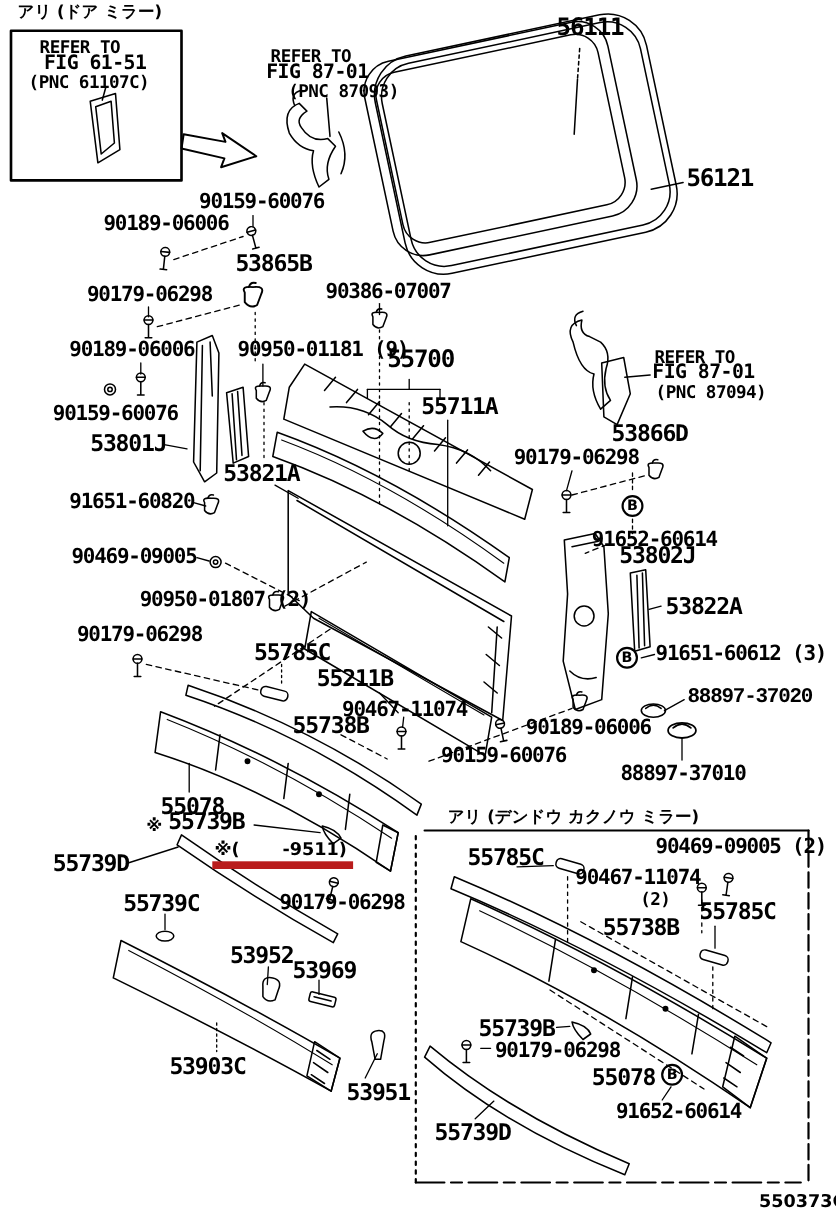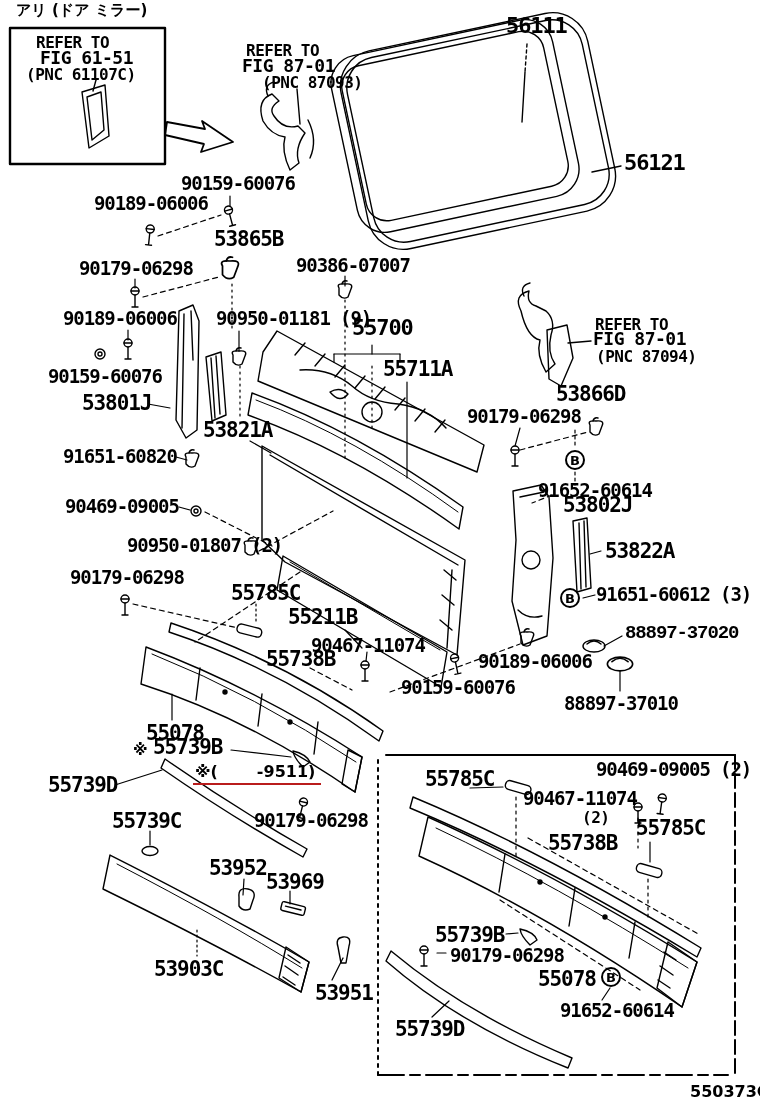--- a/index.html
+++ b/index.html
@@ -8,21 +8,21 @@
   #diagram-art{position:absolute;left:0;top:0}
   #label-layer{position:absolute;left:0;top:0;width:608px;height:1112px}
   .lbl{position:absolute;font-weight:bold;color:#000;white-space:pre;
        font-size:19px;letter-spacing:-1.1px;line-height:1}
   .big{font-size:22px}
   .pname{font-size:21px}
   .ref{font-size:16px;letter-spacing:-0.5px}
   .fig{font-size:18px;letter-spacing:-0.5px}
   .jp{font-family:"DejaVu Sans","Liberation Sans",sans-serif;letter-spacing:0;font-size:15px}
   .sans{font-family:"DejaVu Sans","Liberation Sans",sans-serif;letter-spacing:0;font-size:16px}
-  .note-underline{border-bottom:2px solid #b91c1c;padding:0 6px 3px 2px;font-weight:bold;font-size:16px}
+  .note-underline{border-bottom:7px solid #b91c1c;padding:0 6px 3px 2px;font-weight:bold;font-size:16px}
   .circ{width:20px;height:20px;border:2px solid #000;border-radius:50%;
         font-family:"DejaVu Sans",sans-serif;font-size:13px;letter-spacing:0;
         display:flex;align-items:center;justify-content:center;
         transform:translate(-50%,-50%);box-sizing:border-box}
 </style>
 </head>
 <body>
 
 <svg id="diagram-art" width="760" height="1112" viewBox="0 0 760 1112">
   <defs>
@@ -324,20 +324,21 @@
     <span class="lbl pname" style="left: 288px; top: 607px;">55211B</span>
     <span class="lbl" style="left: 625px; top: 624px; font-family: Liberation Mono, monospace;">88897-37020</span>
     <span class="lbl" style="left: 311px; top: 636px;">90467-11074</span>
     <span class="lbl pname" style="left: 266px; top: 649px;">55738B</span>
     <span class="lbl" style="left: 478px; top: 652px;">90189-06006</span>
     <span class="lbl" style="left: 401px; top: 678px;">90159-60076</span>
     <span class="lbl" style="left: 564px; top: 694px;">88897-37010</span>
     <span class="lbl pname" style="left: 146px; top: 723px;">55078</span>
     <span class="lbl jp" style="left: 133px; top: 743px;">※</span>
     <span class="lbl pname" style="left: 153px; top: 737px;">55739B</span>
+    <span class="lbl jp" style="left: 407px; top: 735px;">アリ (デンドウ カクノウ ミラー)</span>
     <span class="lbl pname" style="left: 48px; top: 775px;">55739D</span>
     <span class="lbl jp note-underline" style="left: 193px; top: 764px;">※(       -9511)</span>
     <span class="lbl" style="left: 596px; top: 760px;">90469-09005 (2)</span>
     <span class="lbl pname" style="left: 425px; top: 769px;">55785C</span>
     <span class="lbl" style="left: 523px; top: 789px;">90467-11074</span>
     <span class="lbl ref" style="left: 582px; top: 810px;">(2)</span>
     <span class="lbl pname" style="left: 112px; top: 811px;">55739C</span>
     <span class="lbl" style="left: 254px; top: 811px;">90179-06298</span>
     <span class="lbl pname" style="left: 636px; top: 818px;">55785C</span>
     <span class="lbl pname" style="left: 548px; top: 833px;">55738B</span>

